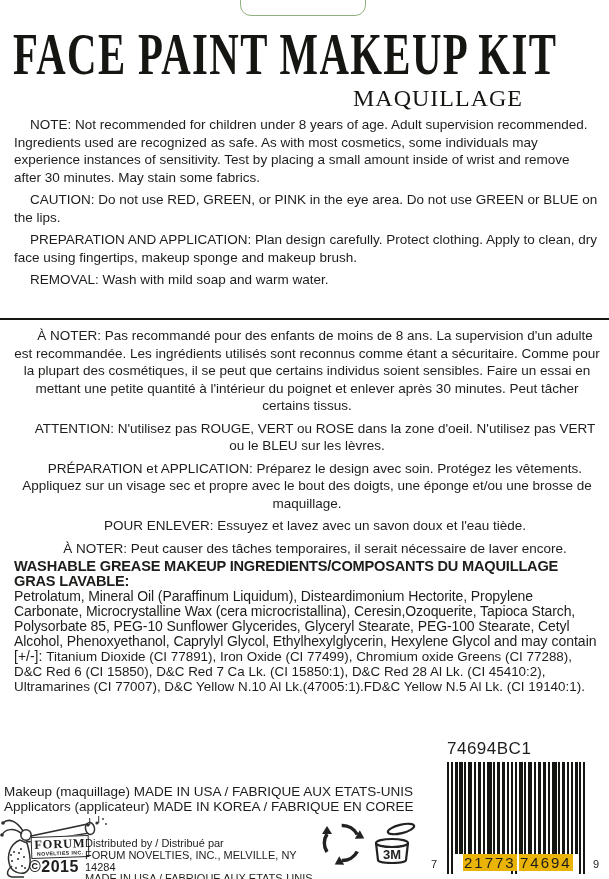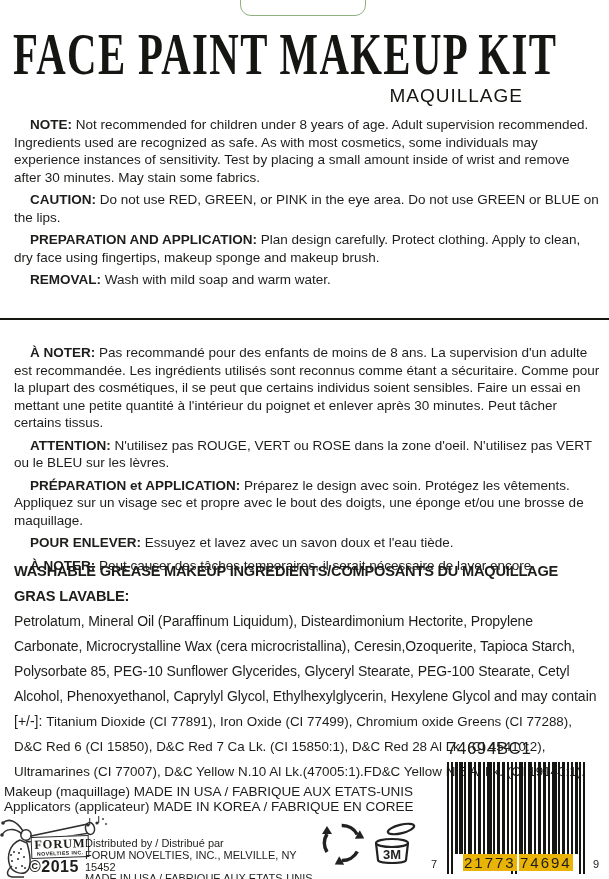--- a/index.html
+++ b/index.html
@@ -15,31 +15,31 @@
     border:1.5px solid #8fb07f; border-radius:11px; background:#fff;
   }
   .title {
     position:absolute; left:13px; top:24px; margin:0;
     font-family:"Liberation Serif", serif; font-weight:700; font-size:60px;
     line-height:1.0; letter-spacing:2px; white-space:nowrap;
     transform:scaleX(0.68); transform-origin:left top; color:#151512;
   }
   .subtitle {
     position:absolute; right:86px; top:85px;
-    font-family:Liberation Sans, sans-serif; font-size:19px; letter-spacing:1px;
+    font-family:Liberation Serif, serif; font-size:24px; letter-spacing:1px;
     color:#151512;
   }
   .en, .fr { position:absolute; left:14px; width:586px; }
   .en { top:116px; }
-  .fr { top:344px; }
+  .fr { top:327px;text-align:center; }
   .en p, .fr p { margin:0 0 5px 0; font-size:13.5px; line-height:17.5px; }
-  .lbl { font-weight:700;padding-left:16px; }
+  .lbl { font-weight:400;padding-left:16px; }
   .divider { position:absolute; left:0; top:318px; width:609px; height:2px; background:#151512; }
 
-  .ingredients { position:absolute; left:14px; top:559px; width:589px; font-size:14px; line-height:25px; }
+  .ingredients { position:absolute; left:14px; top:559px; width:589px; font-size:14px; line-height:15px; }
   .ing-label { font-weight:700; display:block; font-size:14.6px; letter-spacing:-0.2px; }
   .ing-main  { font-size:14px; letter-spacing:-0.1px; }
   .ing-mc-label { font-size:14px; }
   .ing-mc { font-size:13.4px; }
 
   
   .barcode-block { position:absolute; left:430px; top:741px; width:176px; height:138px; }
   .sku { position:absolute; left:17px; top:-2px; font-size:17px; letter-spacing:0.5px; }
   .bars { position:absolute; left:17px; top:21px; }
   .bd { position:absolute; font-size:11px; }
@@ -186,21 +186,21 @@
     </svg>
     <div class="banner">
       <span class="brand">FORUM</span>
       <span class="sub">NOVELTIES INC.</span>
     </div>
     <div class="year">©2015</div>
   </div>
 
   <div class="dist">
     <div>Distributed by / Distribué par</div>
-    <div>FORUM NOVELTIES, INC., MELVILLE, NY 15452</div>
+    <div>FORUM NOVELTIES, INC., MELVILLE, NY 14284</div>
     <div>MADE IN USA / FABRIQUE AUX ETATS-UNIS.</div>
   </div>
 
   <div class="recycle">
     <svg width="44" height="50" viewBox="0 0 44 50">
       <g transform="translate(22,25)" stroke="#222" stroke-width="3.6" fill="none">
         <path d="M -15 9 A 17 17 0 0 1 -15 -9"></path>
         <g transform="rotate(120)">
             <path d="M -15 9 A 17 17 0 0 1 -15 -9"></path>
           </g>

